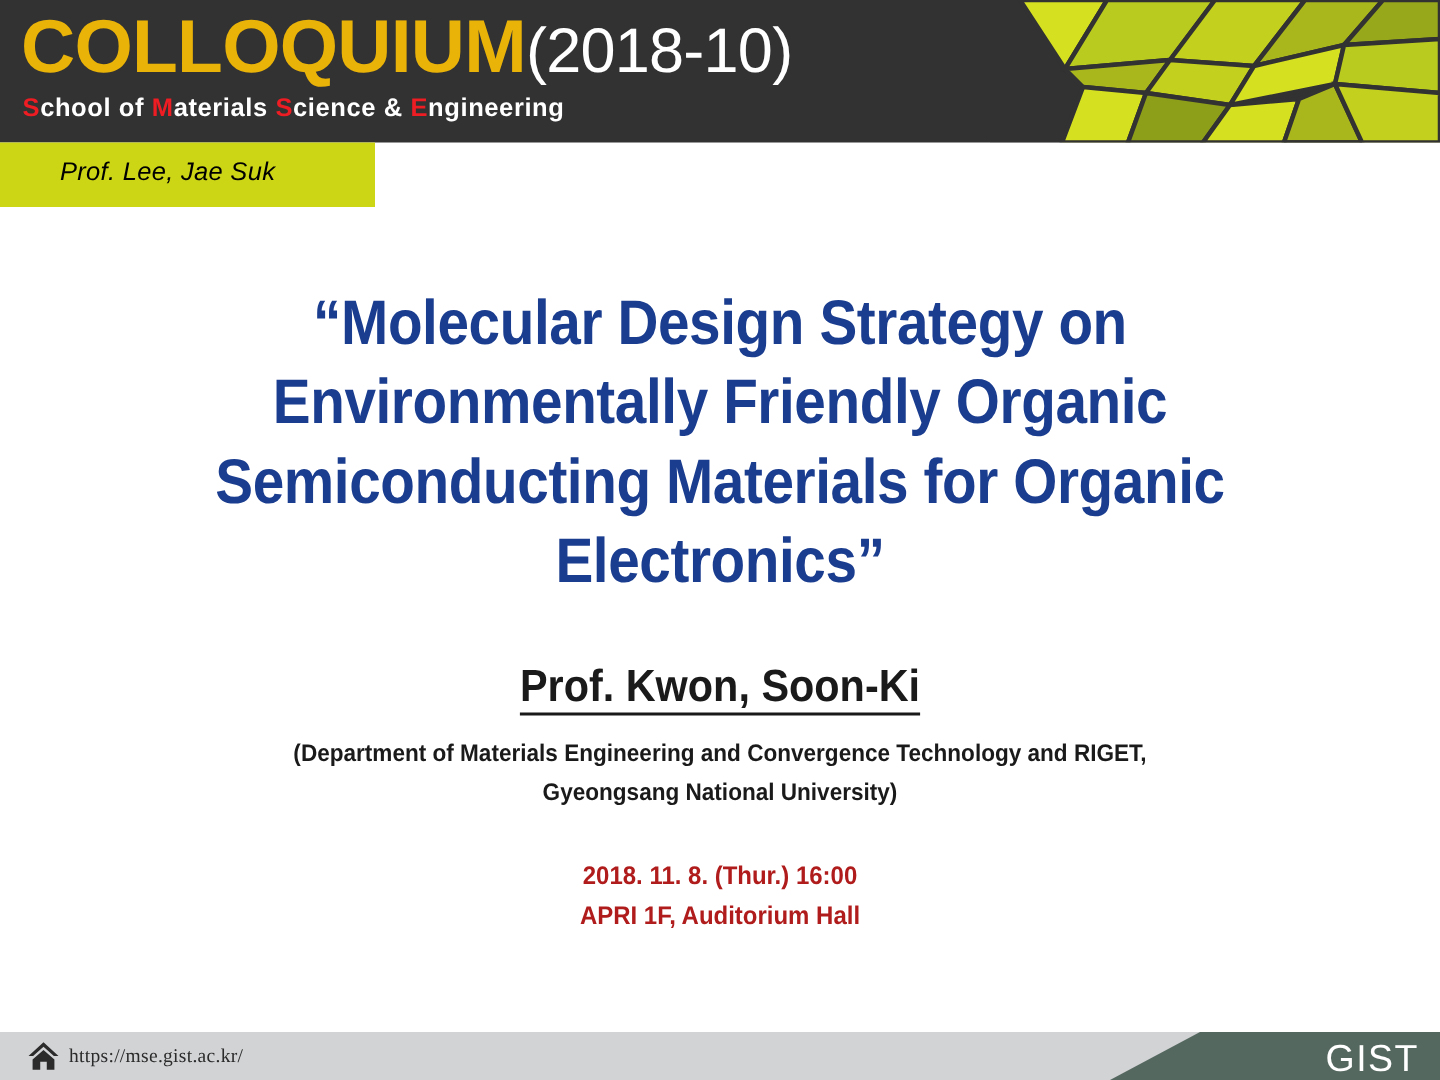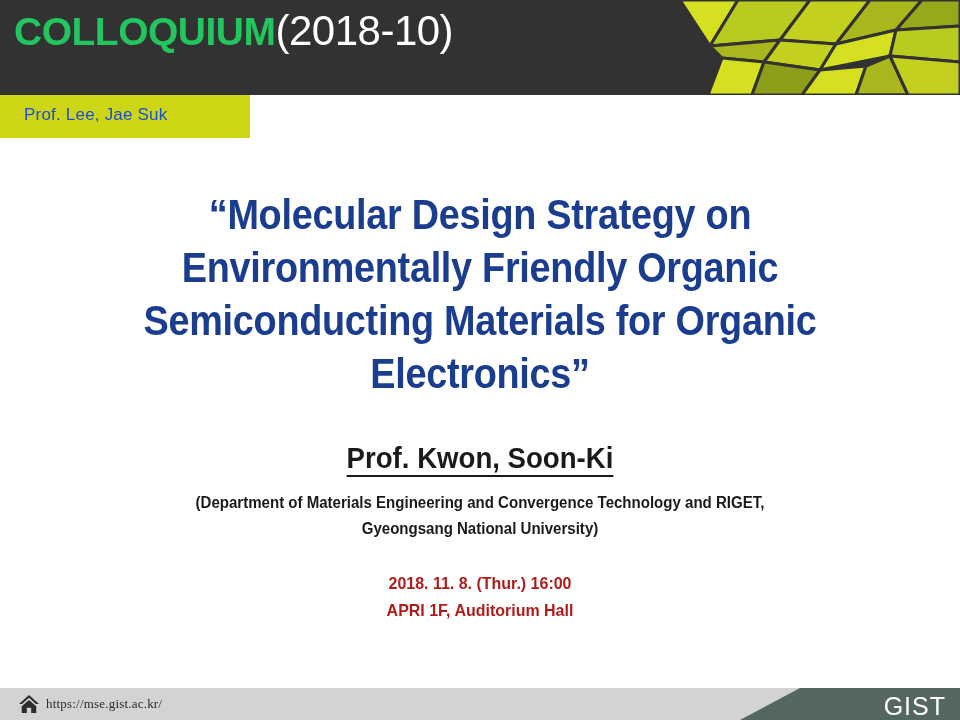--- a/index.html
+++ b/index.html
@@ -31,23 +31,23 @@
     height: 95px;
   }
   .header-title {
     position: absolute;
     left: 14px;
     top: 2px;
     white-space: nowrap;
     line-height: 58px;
   }
   .header-title .word-main {
-    font-size: 39px;
-    font-weight: bold;
-    color: #22c55e;
+    font-size: 50px;
+    font-weight: bold;
+    color: #eab308;
     letter-spacing: -0.5px;
     font-family: "Liberation Sans", sans-serif;
   }
   .header-title .word-sub {
     font-size: 42px;
     font-weight: normal;
     color: #ffffff;
     letter-spacing: -0.5px;
     font-family: "Liberation Sans", sans-serif;
   }
@@ -67,26 +67,27 @@
   .name-chip {
     position: absolute;
     left: 0;
     top: 95px;
     width: 250px;
     height: 43px;
     background: #cdd615;
   }
   .name-chip-label {
     position: absolute;
-    left: 24px;
+    left: 40px;
     top: 10px;
     font-size: 17px;
-    color: #1d4ed8;
+    color: #000000;
     letter-spacing: 0.2px;
     white-space: nowrap;
+    font-style: italic;
   }
 
   
   .stage {
     position: absolute;
     left: 0;
     top: 138px;
     width: 960px;
     height: 550px;
     background: #ffffff;
@@ -219,20 +220,28 @@
       <polygon points="206,66 230,56 248,95 196,95" fill="#aab71c"></polygon>
       <polygon points="230,56 300,62 300,95 248,95" fill="#c3d01e"></polygon>
       <polygon points="196,95 248,95 224,95" fill="#97a81a"></polygon>
     </g>
   </svg>
 
   <div class="header-title">
     <span class="word-main">COLLOQUIUM</span><span class="word-sub">(2018-10)</span>
   </div>
 
+  <div class="header-sub">
+    <span class="hl">S</span><span>chool</span>
+    <span>of</span>
+    <span class="hl">M</span><span>aterials</span>
+    <span class="hl">S</span><span>cience</span>
+    <span>&amp;</span>
+    <span class="hl">E</span><span>ngineering</span>
+  </div>
 </div>
 
 <div class="name-chip">
   <div class="name-chip-label">Prof. Lee, Jae Suk</div>
 </div>
 
 <div class="stage">
 
   <div class="talk-title">
     <div>“Molecular Design Strategy on</div>

